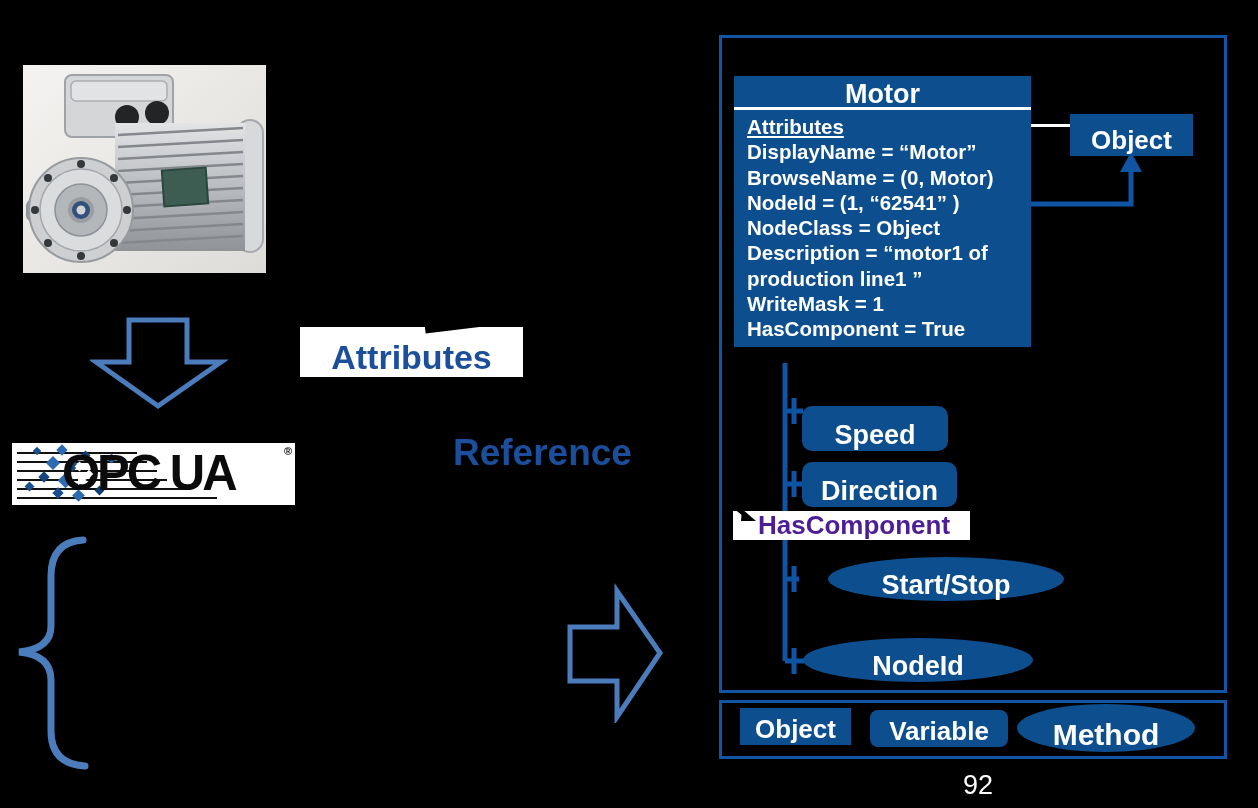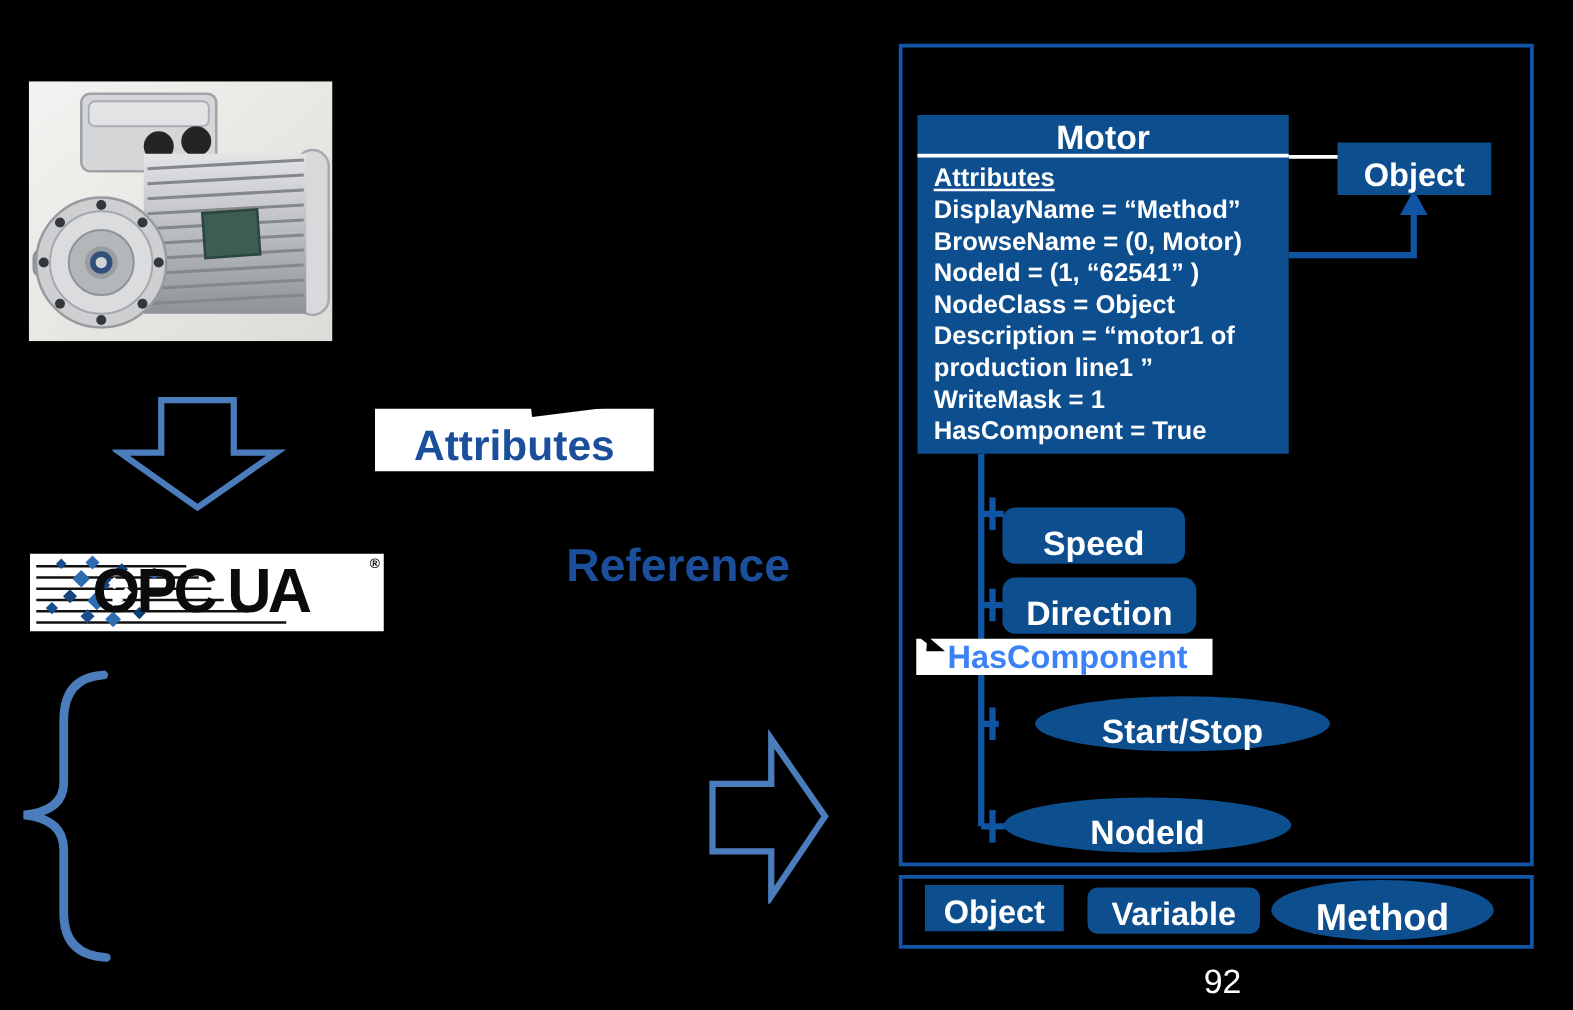--- a/index.html
+++ b/index.html
@@ -95,21 +95,21 @@
     <svg width="140" height="100" viewBox="0 0 140 100">
       <polygon points="39,8 97,8 97,50 131,50 68,94 6,50 39,50" fill="none" stroke="#4b7dbd" stroke-width="5"></polygon>
     </svg>
   </div>
 
   <div class="abs white-box center-v" style="left:300px;top:327px;width:223px;height:50px;">
     <span class="blue-label" style="font-size:34px;">Attributes</span>
   </div>
   <div class="abs" style="left:425px;top:322px;width:58px;height:8px;background:#000;transform:rotate(-7deg);"></div>
 
-  <div class="abs white-box" style="left:24px;top:443px;width:283px;height:62px;">
+  <div class="abs white-box" style="left:12px;top:443px;width:283px;height:62px;">
     <div class="logo-line" style="top:9px;"></div>
     <div class="logo-line" style="top:18px;width:130px;"></div>
     <div class="logo-line" style="top:27px;width:140px;"></div>
     <div class="logo-line" style="top:36px;width:150px;"></div>
     <div class="logo-line" style="top:45px;width:170px;"></div>
     <div class="logo-line" style="top:54px;width:200px;"></div>
 
     <div class="diamond" style="left:22px;top:5px;width:6px;height:6px;background:#1a4f8f;"></div>
     <div class="diamond" style="left:46px;top:3px;width:8px;height:8px;background:#2d6cb0;"></div>
     <div class="diamond" style="left:70px;top:9px;width:7px;height:7px;background:#0d3f77;"></div>
@@ -161,25 +161,25 @@
       <path d="M 75 363 V 389" stroke="#0f55a4" stroke-width="5"></path>
       <path d="M 66 449 H 84" stroke="#0f55a4" stroke-width="5"></path>
       <path d="M 75 436 V 462" stroke="#0f55a4" stroke-width="5"></path>
       <path d="M 66 544 H 80" stroke="#0f55a4" stroke-width="5"></path>
       <path d="M 75 531 V 557" stroke="#0f55a4" stroke-width="5"></path>
       <path d="M 66 626 H 85" stroke="#0f55a4" stroke-width="5"></path>
       <path d="M 75 613 V 639" stroke="#0f55a4" stroke-width="5"></path>
     </svg>
   </div>
 
-  <div class="abs node" style="left:734px;top:92px;width:297px;height:271px;">
+  <div class="abs node" style="left:734px;top:76px;width:297px;height:271px;">
     <div class="motor-title">Motor</div>
     <div class="motor-attrs">
       <div class="attr-head">Attributes</div>
-      <div>DisplayName =  “Method”</div>
+      <div>DisplayName =  “Motor”</div>
       <div>BrowseName = (0, Motor)</div>
       <div>NodeId = (1, “62541” )</div>
       <div>NodeClass = Object</div>
       <div>Description =  “motor1 of production line1 ”</div>
       <div>WriteMask = 1</div>
       <div>HasComponent = True</div>
     </div>
   </div>
 
   <div class="abs" style="left:1031px;top:124px;width:40px;height:3px;background:#fff;"></div>
@@ -190,21 +190,21 @@
 
   <div class="abs node rrect center-v" style="left:802px;top:389px;width:146px;height:45px;font-size:27px;margin-top:17px;">
     <span>Speed</span>
   </div>
 
   <div class="abs node rrect center-v" style="left:802px;top:462px;width:155px;height:45px;font-size:27px;">
     <span>Direction</span>
   </div>
 
   <div class="abs white-box" style="left:733px;top:511px;width:237px;height:29px;">
-    <span style="display:block;padding-left:25px;font-size:26px;font-weight:bold;color:#3b82f6;line-height:28px;">HasComponent</span>
+    <span style="display:block;padding-left:25px;font-size:26px;font-weight:bold;color:#4c1d95;line-height:28px;">HasComponent</span>
   </div>
   <div class="abs" style="left:729px;top:501px;width:36px;height:28px;">
     <svg width="36" height="28" viewBox="0 0 36 28">
       <line x1="3" y1="4" x2="17" y2="15" stroke="#000" stroke-width="3.5"></line>
       <polygon points="13,8 27,20 12,20" fill="#000"></polygon>
     </svg>
   </div>
 
   <div class="abs node ellipse center-v" style="left:798px;top:557px;width:236px;height:44px;font-size:27px;margin-left:30px;">
     <span>Start/Stop</span>

